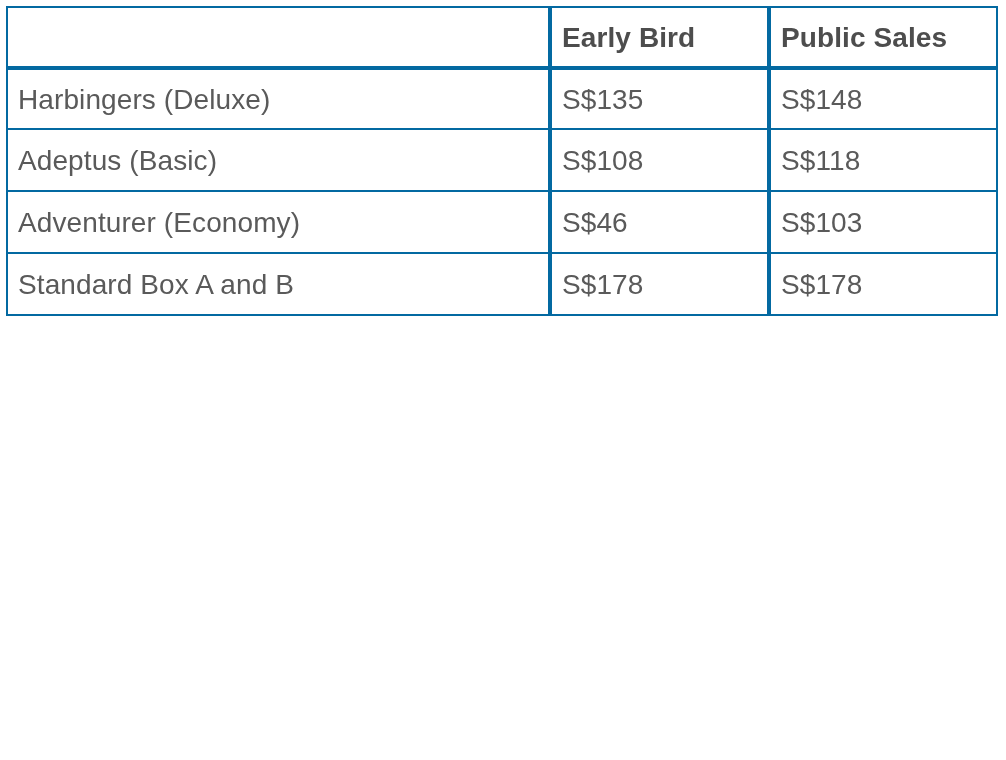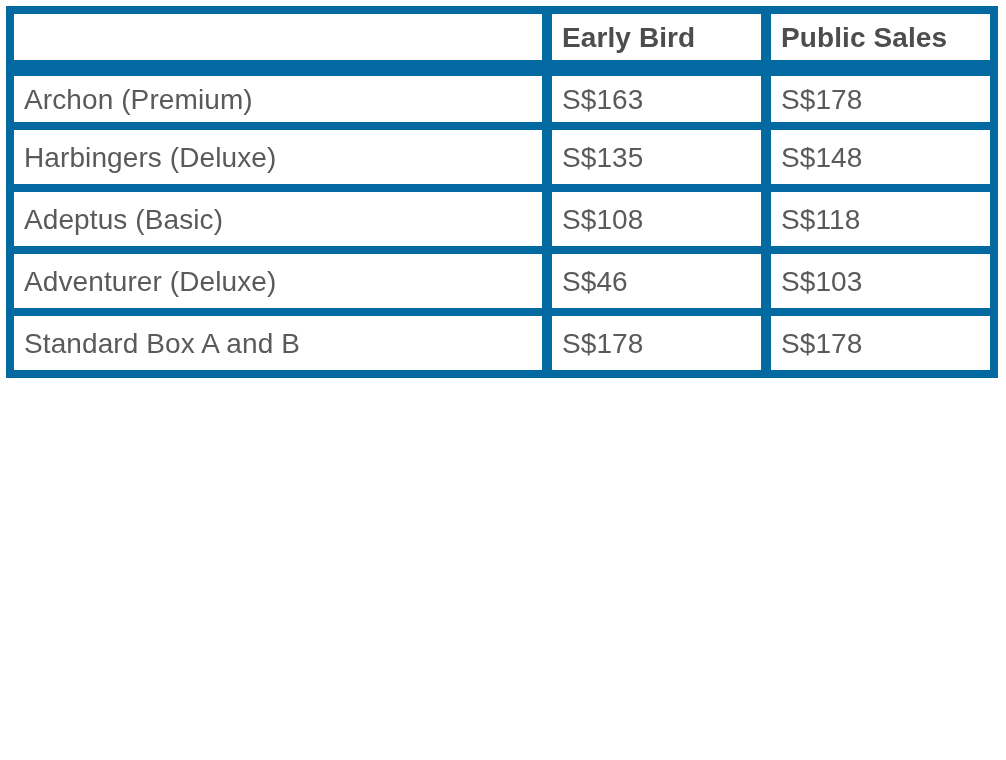--- a/index.html
+++ b/index.html
@@ -24,21 +24,21 @@
     border-spacing: 0;
     width: 992px;
     table-layout: fixed;
   }
   table.price-table col.c0 { width: 544px; }
   table.price-table col.c1 { width: 219px; }
   table.price-table col.c2 { width: 229px; }
 
   table.price-table th,
   table.price-table td {
-    border: 8px solid #0369a1;
+    border: 2px solid #0369a1;
     padding: 0 10px;
     font-size: 28px;
     line-height: 1.25;
     text-align: left;
     vertical-align: middle;
     color: #5a5a5a;
     font-weight: normal;
     background: #ffffff;
     height: 62px;
     box-sizing: border-box;
@@ -82,36 +82,31 @@
     </colgroup>
     <thead>
       <tr>
         <th class="empty-head"></th>
         <th>Early Bird</th>
         <th>Public Sales</th>
       </tr>
     </thead>
     <tbody>
       <tr>
-        <td class="label">Archon (Premium)</td>
-        <td>S$163</td>
-        <td>S$178</td>
-      </tr>
-      <tr>
         <td class="label">Harbingers (Deluxe)</td>
         <td>S$135</td>
         <td>S$148</td>
       </tr>
       <tr>
         <td class="label">Adeptus (Basic)</td>
         <td>S$108</td>
         <td>S$118</td>
       </tr>
       <tr>
-        <td class="label">Adventurer (Deluxe)</td>
+        <td class="label">Adventurer (Economy)</td>
         <td>S$46</td>
         <td>S$103</td>
       </tr>
       <tr>
         <td class="label">Standard Box A and B</td>
         <td>S$178</td>
         <td>S$178</td>
       </tr>
     </tbody>
   </table>

